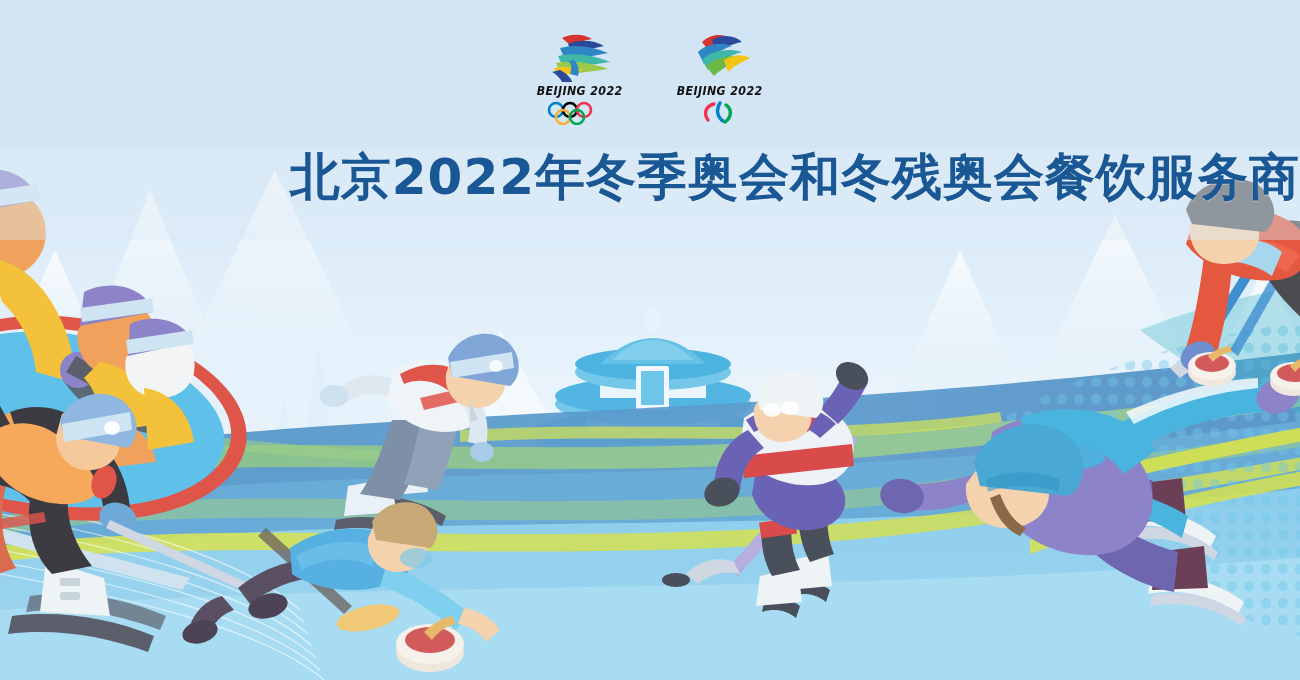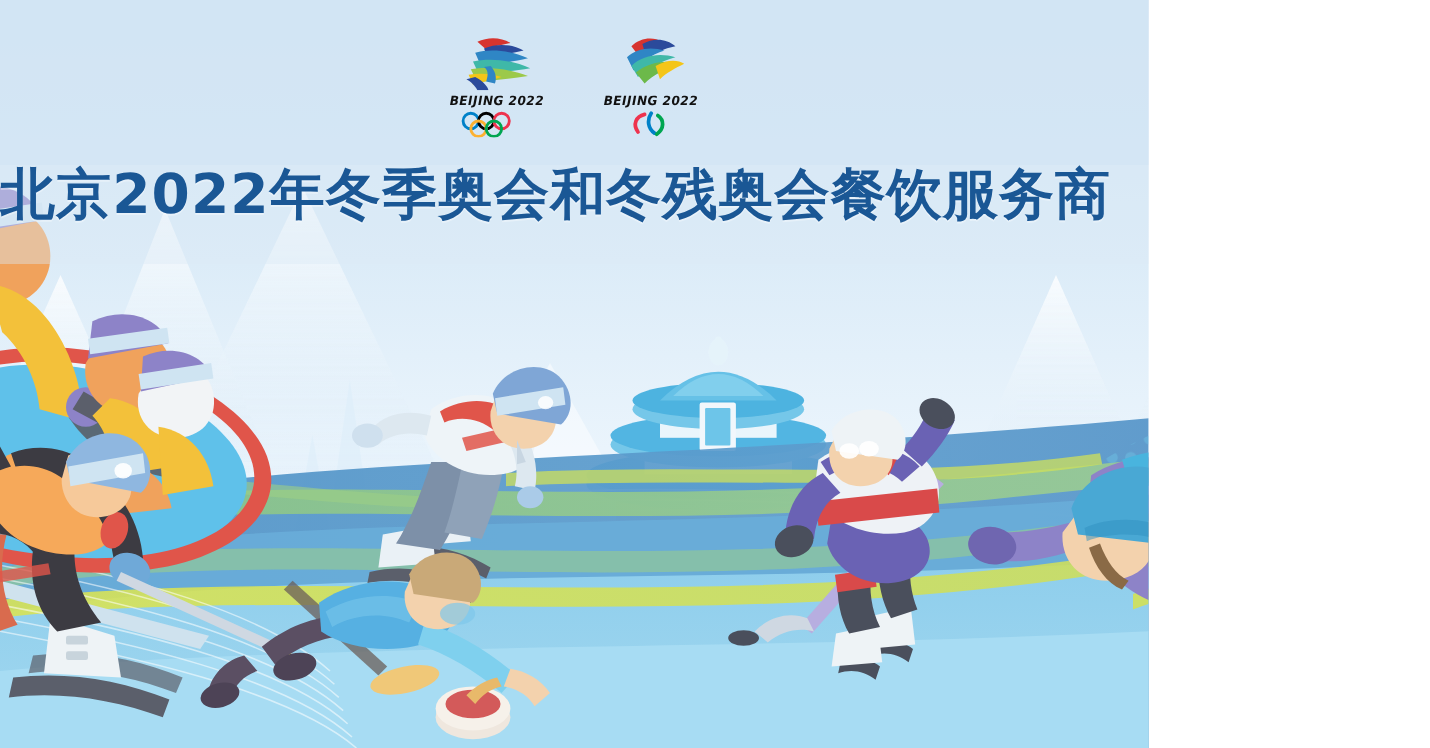--- a/index.html
+++ b/index.html
@@ -1,20 +1,20 @@
 <!DOCTYPE html>
 <html><head>
 <meta charset="utf-8">
 <style>
   html,body{margin:0;padding:0;background:#fff;}
   body{font-family:"Liberation Sans",sans-serif;}
 
   #banner{
     position:relative;
-    width:1044px;height:680px;
+    width:1300px;height:680px;
     overflow:hidden;
     background:linear-gradient(180deg,#cfe3f4 0%,#d6e8f6 28%,#e4f0fa 52%,#eef6fc 68%,#dff0fb 100%);
     text-decoration:underline;
   }
   .lay{position:absolute;inset:0;}
   svg.lay{display:block;width:1300px;height:680px;}
 
   
   #emblems{
     position:absolute;left:0;right:0;top:30px;
@@ -28,21 +28,21 @@
     font-weight:700;font-style:italic;
     font-size:11.5px;letter-spacing:.4px;color:#111;
     margin-top:2px;white-space:nowrap;
     transform:scaleX(.96);
   }
   .emblem .rings{height:24px;width:72px;margin-top:3px;}
 
   
   #headline{
     position:absolute;left:0;right:0;top:144px;
-    text-align:left;z-index:45;
+    text-align:right;z-index:45;
     font-family:"DejaVu Sans","Liberation Sans",sans-serif;
     font-weight:700;
     font-size:50px;
     letter-spacing:1px;
     color:#1a5795;
     text-shadow:0 1px 0 rgba(255,255,255,.35);
     white-space:nowrap;
   }
 </style>
 </head>

